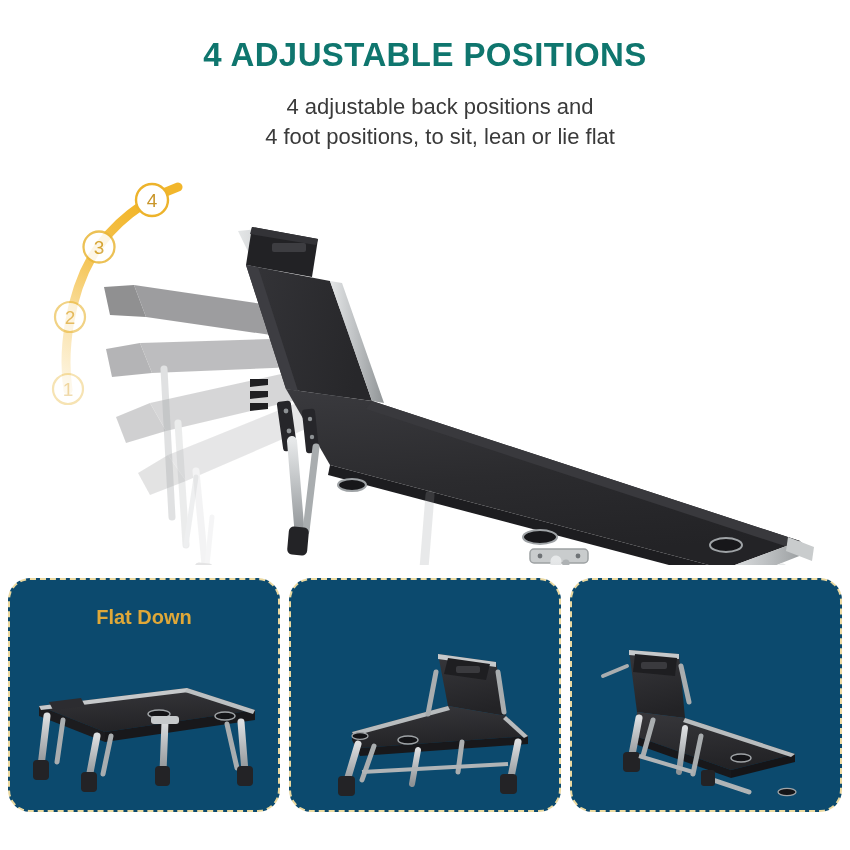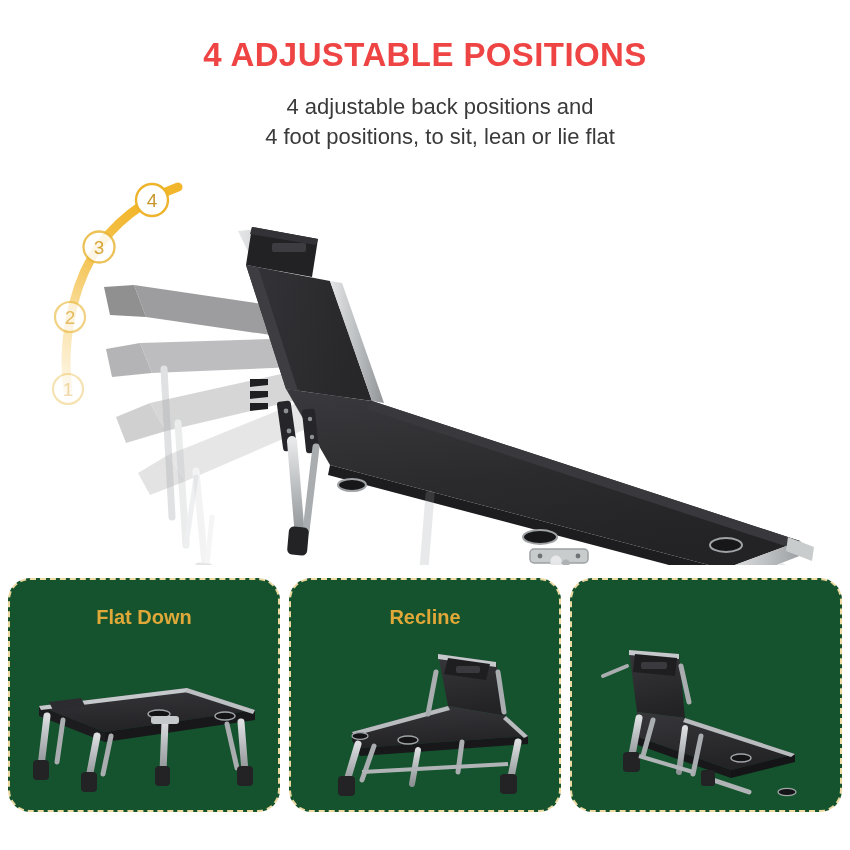--- a/index.html
+++ b/index.html
@@ -9,21 +9,21 @@
     font-family:"Liberation Sans","DejaVu Sans",sans-serif;
     overflow:hidden;position:relative;
   }
   .page{position:relative;width:850px;height:850px;}
 
   
   .title{
     position:absolute;top:36px;left:0;width:850px;
     text-align:center;
     font-size:33px;font-weight:bold;letter-spacing:.4px;
-    color:#ef4444;
+    color:#0f766e;
   }
   .subtitle{
     position:absolute;top:92px;left:0;width:850px;
     text-align:center;
     font-size:22px;line-height:30px;font-weight:normal;
     color:#3a3a3a;
   }
   .subtitle div{white-space:nowrap;padding-left:30px;}
 
   
@@ -34,21 +34,21 @@
   .panels{
     position:absolute;left:8px;top:578px;
     width:834px;height:236px;
     display:flex;justify-content:space-between;
   }
   .panel{
     position:relative;
     width:272px;height:234px;
     border:2px dashed #EBD9A0;
     border-radius:22px;
-    background:#14532d;
+    background:#0c4a6e;
     box-sizing:border-box;
   }
   .panel-label{
     position:absolute;top:26px;left:0;width:100%;
     text-align:center;
     font-size:20px;font-weight:bold;
     color:#E0A838;
   }
   .panel-art{
     position:absolute;left:0;bottom:8px;width:100%;height:170px;
@@ -263,21 +263,20 @@
           <path d="M222 90 L226 140" stroke="url(#ps1)" stroke-width="7" stroke-linecap="round"></path>
           <path d="M208 92 L218 136" stroke="#a9adaf" stroke-width="5" stroke-linecap="round"></path>
           <rect x="218" y="134" width="16" height="20" rx="4" fill="#232326"></rect>
 
           <rect x="132" y="84" width="28" height="8" rx="3" fill="#c6c9cb"></rect>
         </svg>
       </div>
     </div>
 
     <div class="panel">
-      <div class="panel-label">Recline</div>
       <div class="panel-art">
         <svg width="250" height="170" viewBox="0 0 250 170" xmlns="http://www.w3.org/2000/svg">
           <defs>
             <linearGradient id="pf2" x1="0" y1="0" x2="0.2" y2="1">
               <stop offset="0%" stop-color="#37373b"></stop>
                 <stop offset="100%" stop-color="#232326"></stop>
             </linearGradient>
             <linearGradient id="ps2" x1="0" y1="0" x2="0" y2="1">
               <stop offset="0%" stop-color="#dcdee0"></stop>
                 <stop offset="100%" stop-color="#8e9295"></stop>

